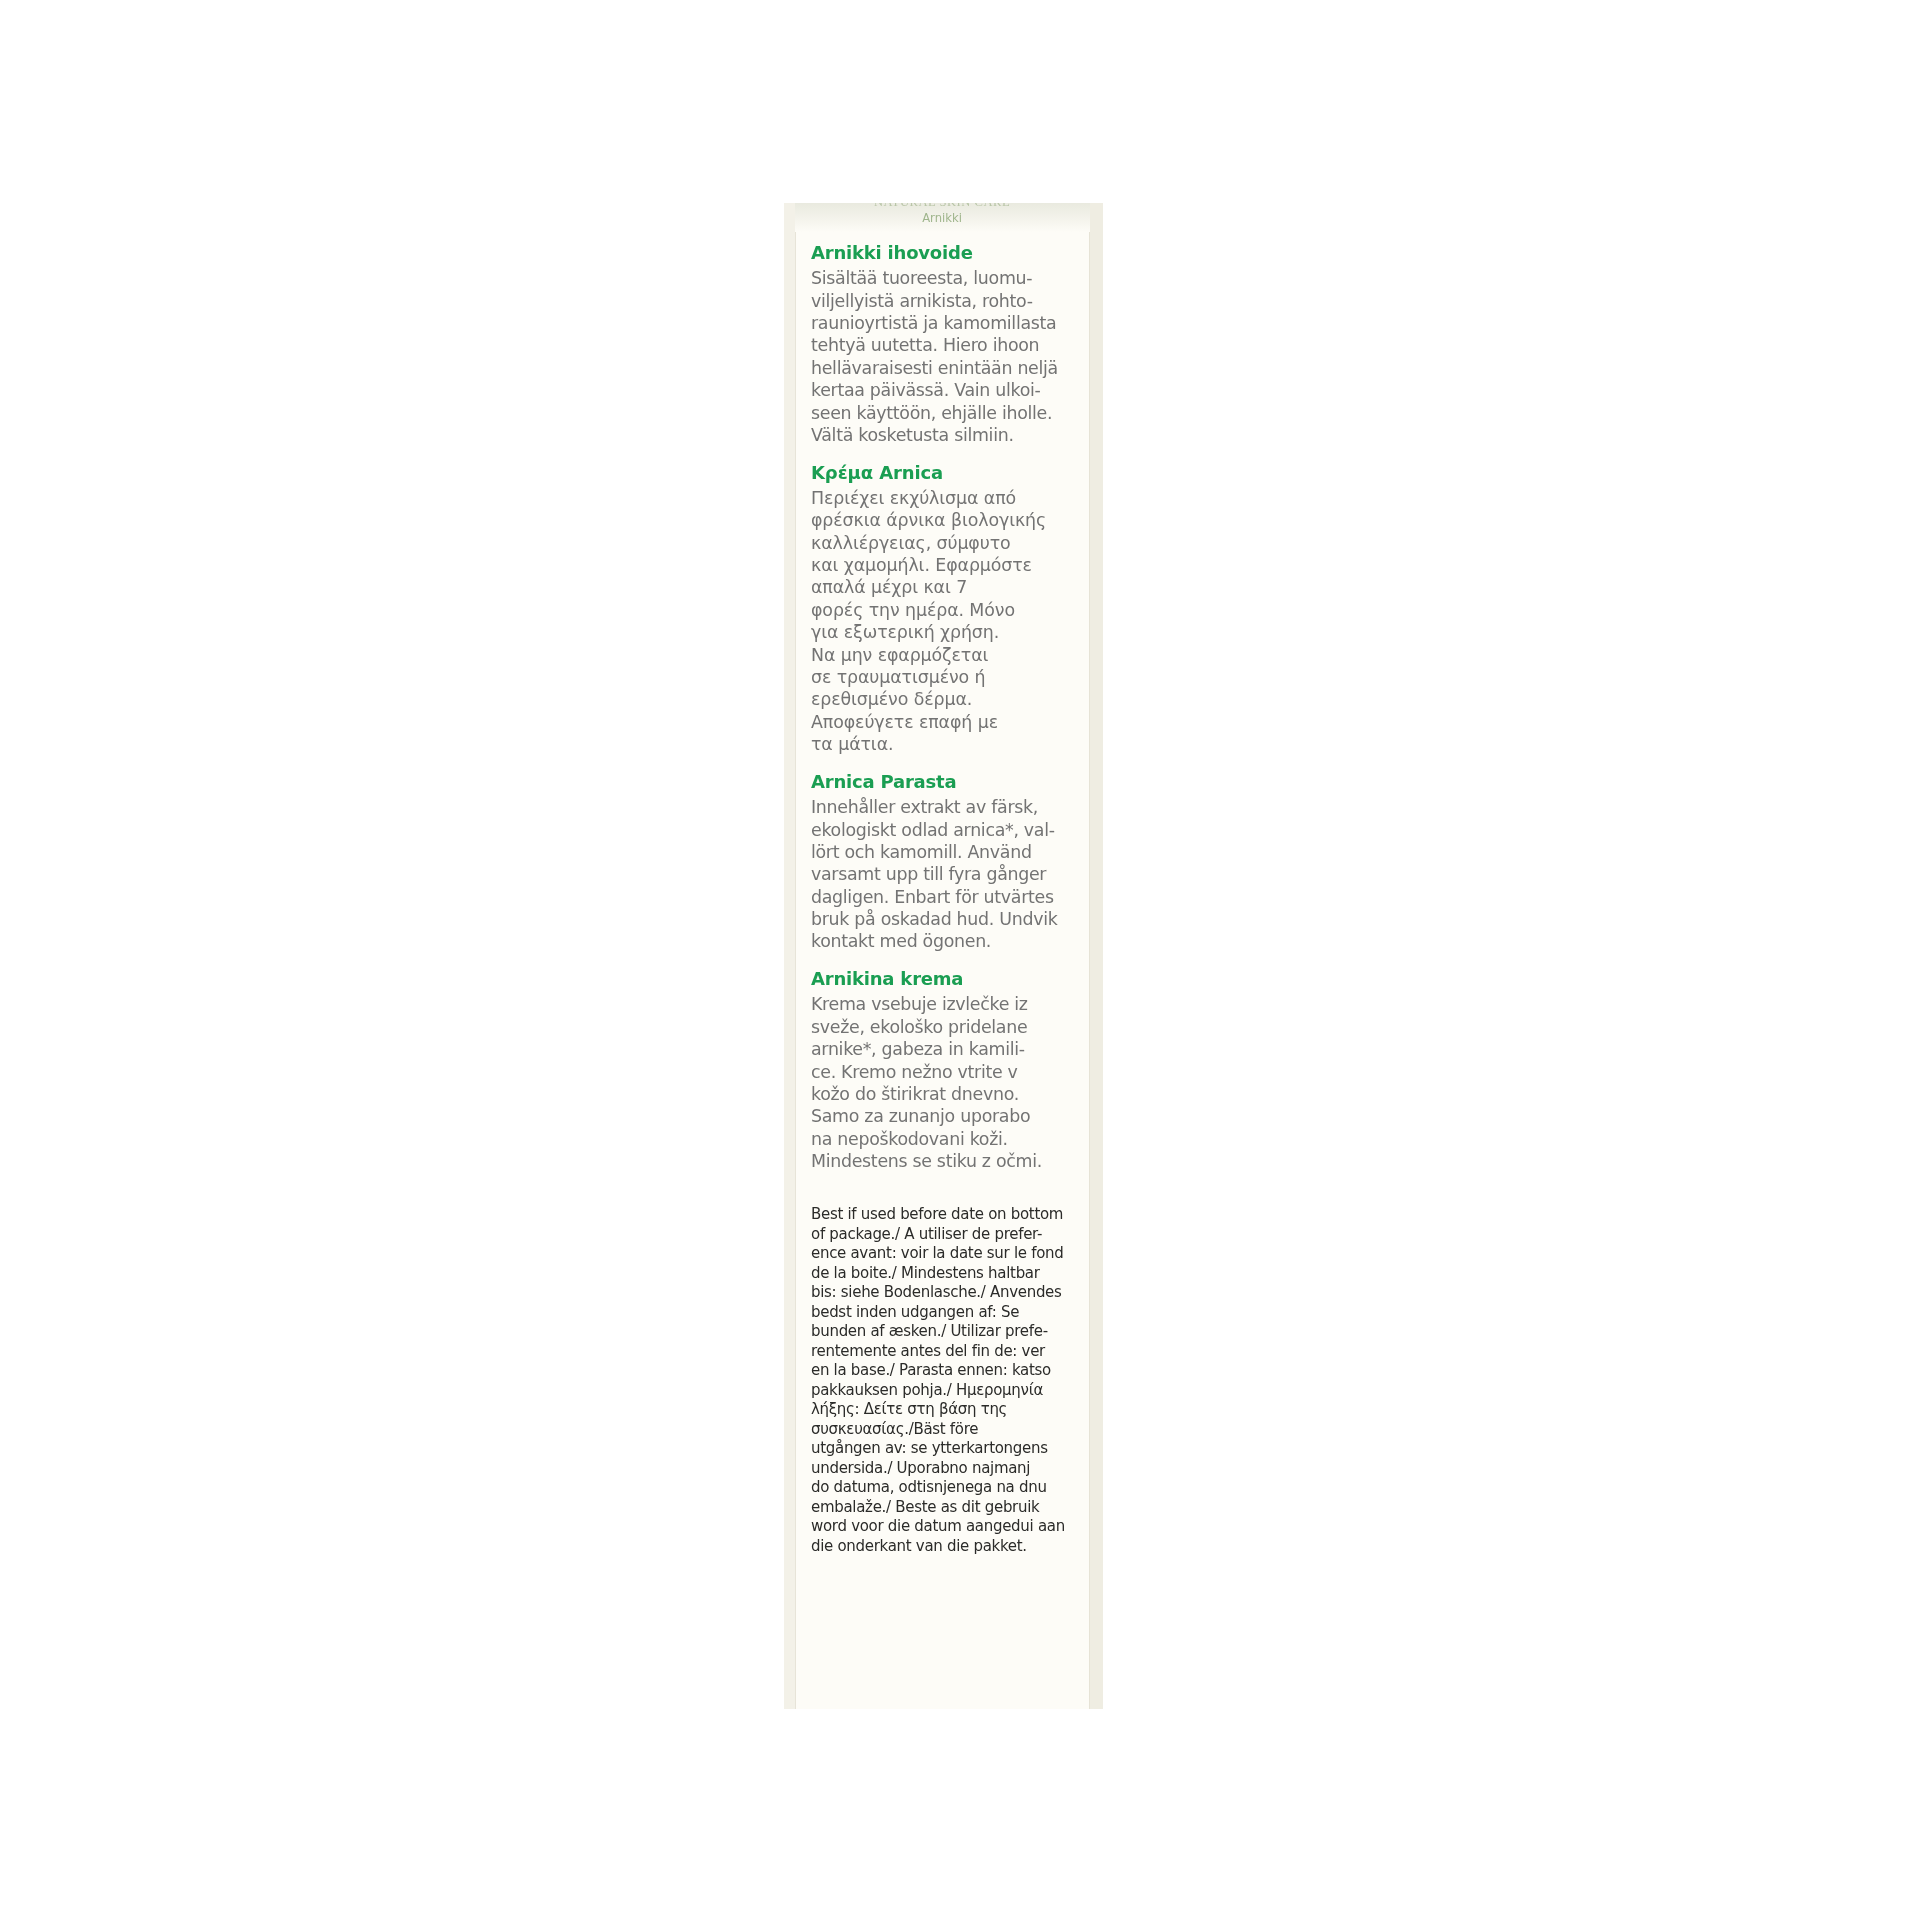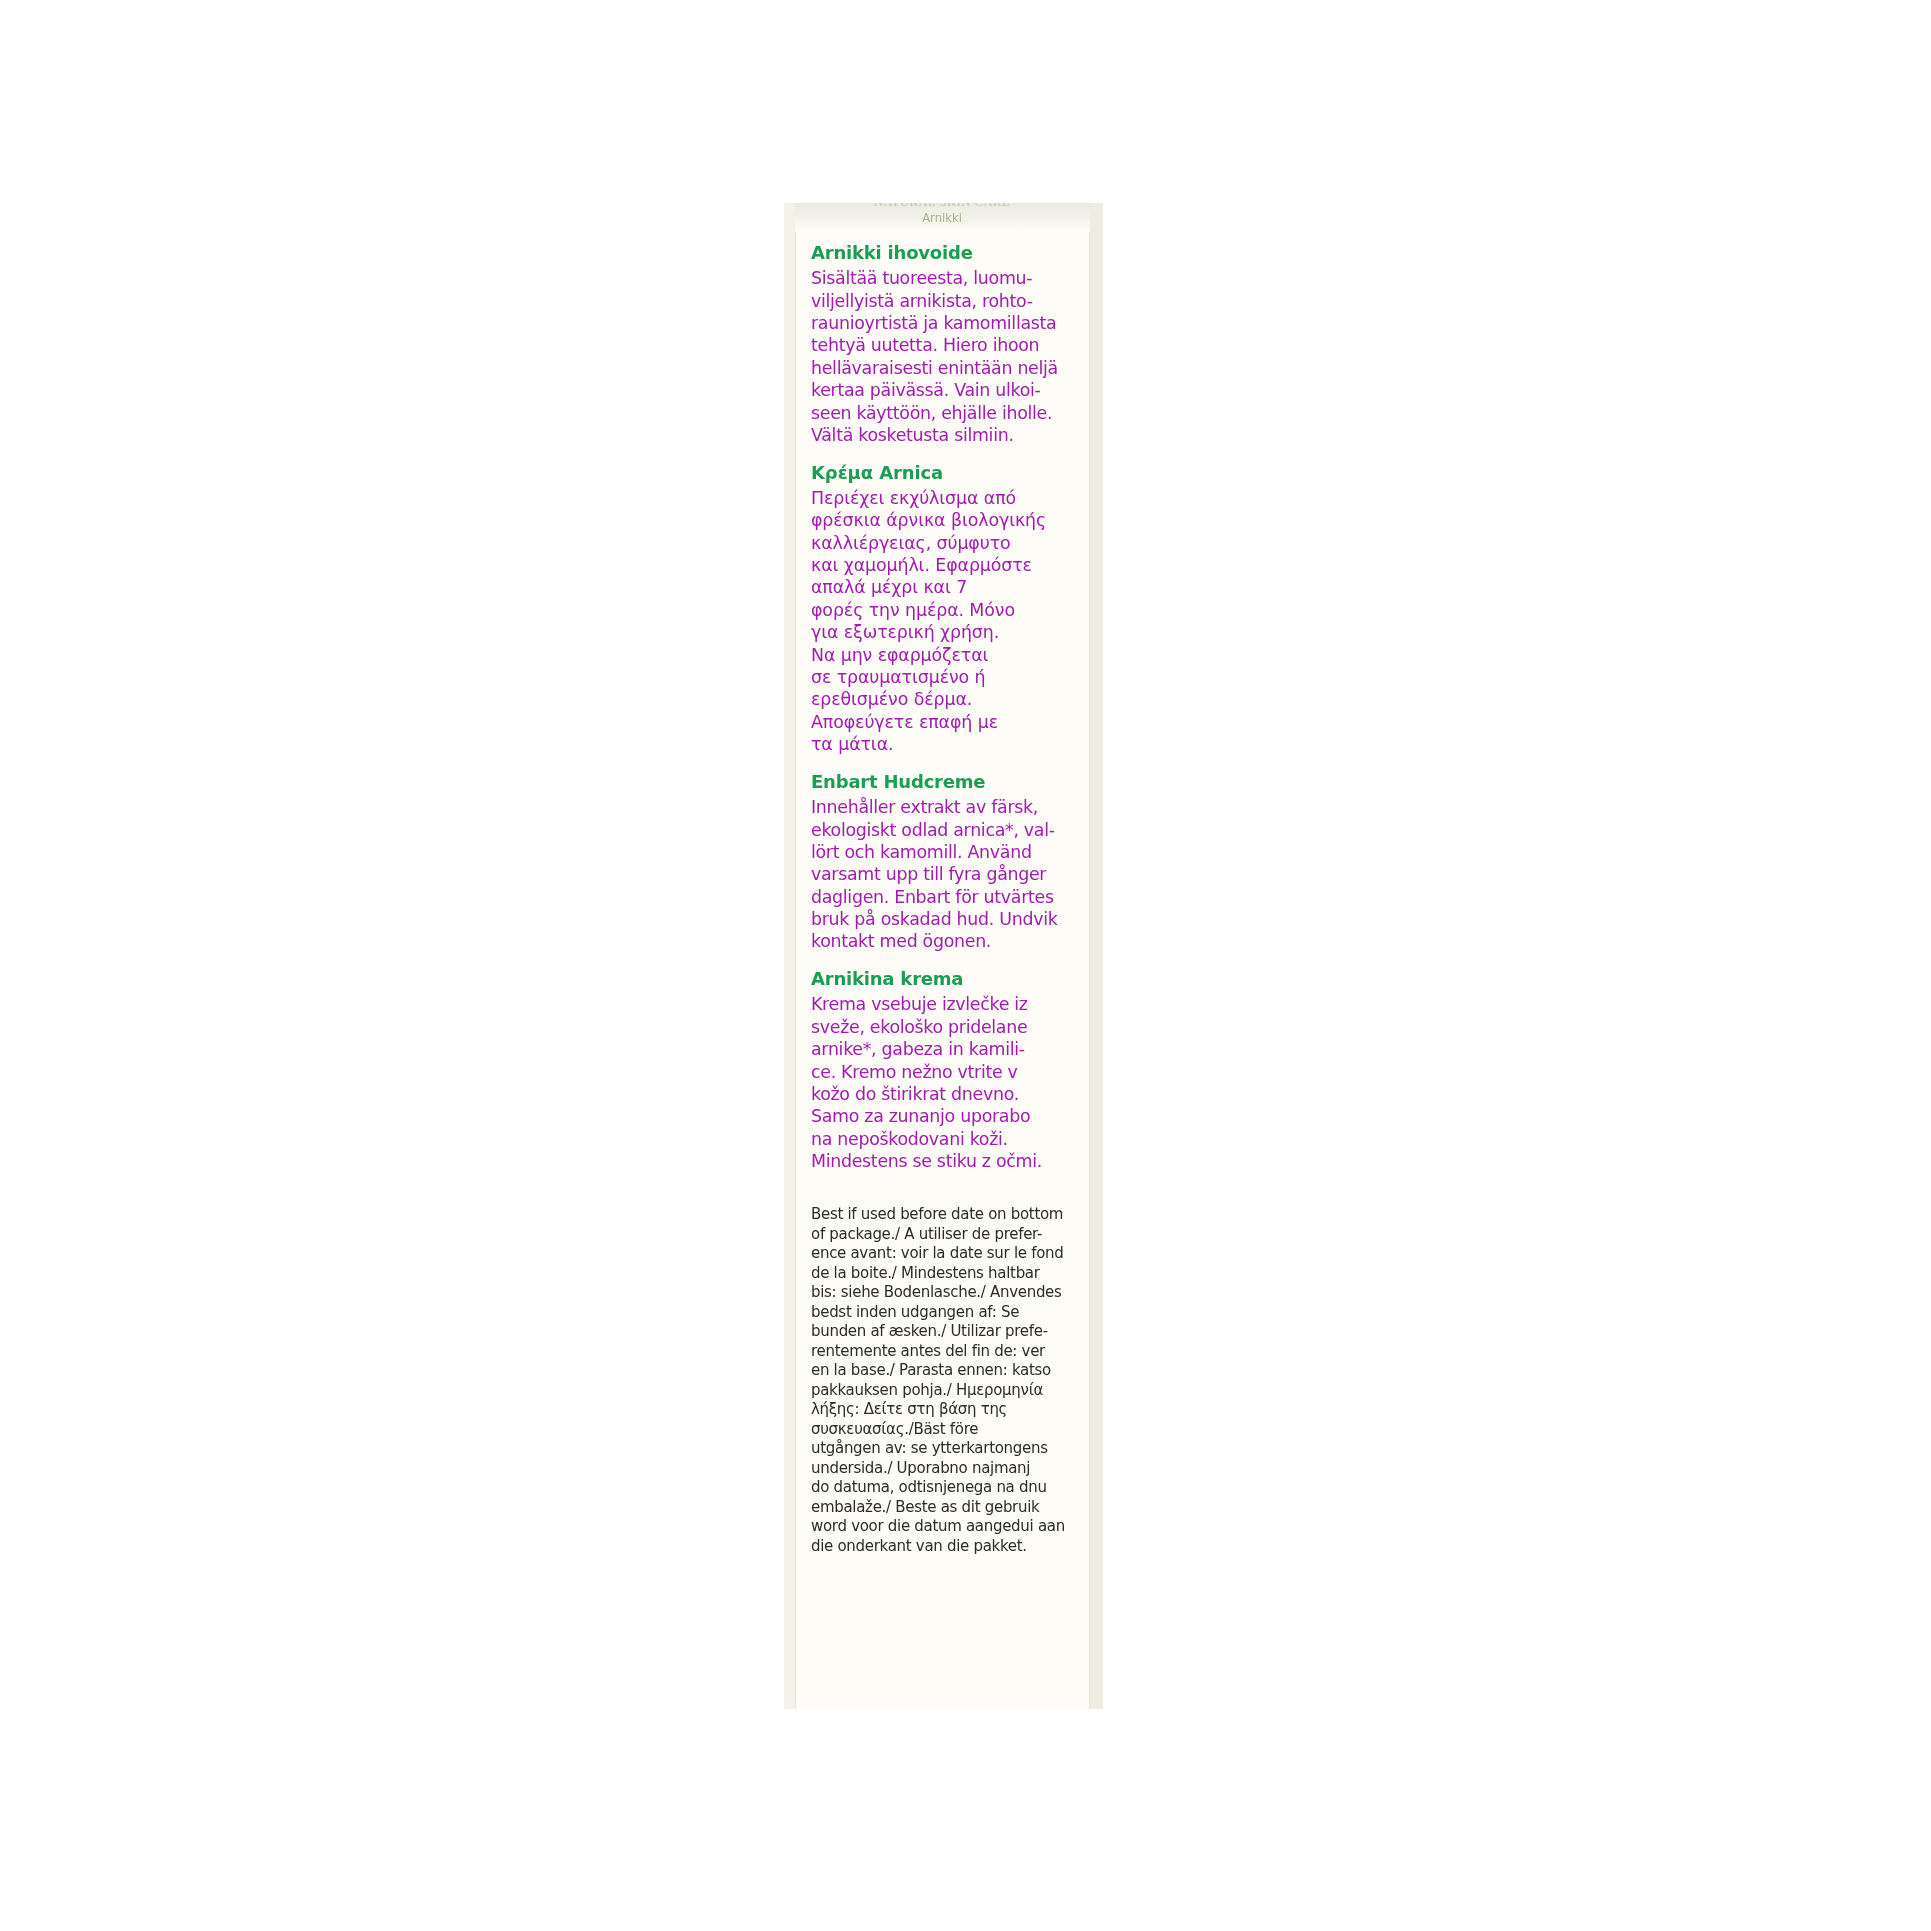--- a/index.html
+++ b/index.html
@@ -90,21 +90,21 @@
   .sec-title {
     color: #1a9e52;
     font-weight: bold;
     font-size: 18px;
     line-height: 1.25;
     margin-bottom: 2.9px;
     font-family: "DejaVu Sans", sans-serif;
     letter-spacing: -0.2px;
   }
   .sec-body {
-    color: #a21caf;
+    color: #737373;
     font-size: 17.4px;
     line-height: 1.285;
     font-family: "DejaVu Sans", sans-serif;
     letter-spacing: -0.3px;
     white-space: pre-line;
   }
 
   .greek .sec-title,
   .greek .sec-body {
     letter-spacing: -0.1px;
@@ -157,21 +157,21 @@
 φορές την ημέρα. Μόνο
 για εξωτερική χρήση.
 Να μην εφαρμόζεται
 σε τραυματισμένο ή
 ερεθισμένο δέρμα.
 Αποφεύγετε επαφή με
 τα μάτια.</div>
     </div>
 
     <div class="section">
-      <div class="sec-title">Enbart Hudcreme</div>
+      <div class="sec-title">Arnica Parasta</div>
       <div class="sec-body">Innehåller extrakt av färsk,
 ekologiskt odlad arnica*, val-
 lört och kamomill. Använd
 varsamt upp till fyra gånger
 dagligen. Enbart för utvärtes
 bruk på oskadad hud. Undvik
 kontakt med ögonen.</div>
     </div>
 
     <div class="section">

